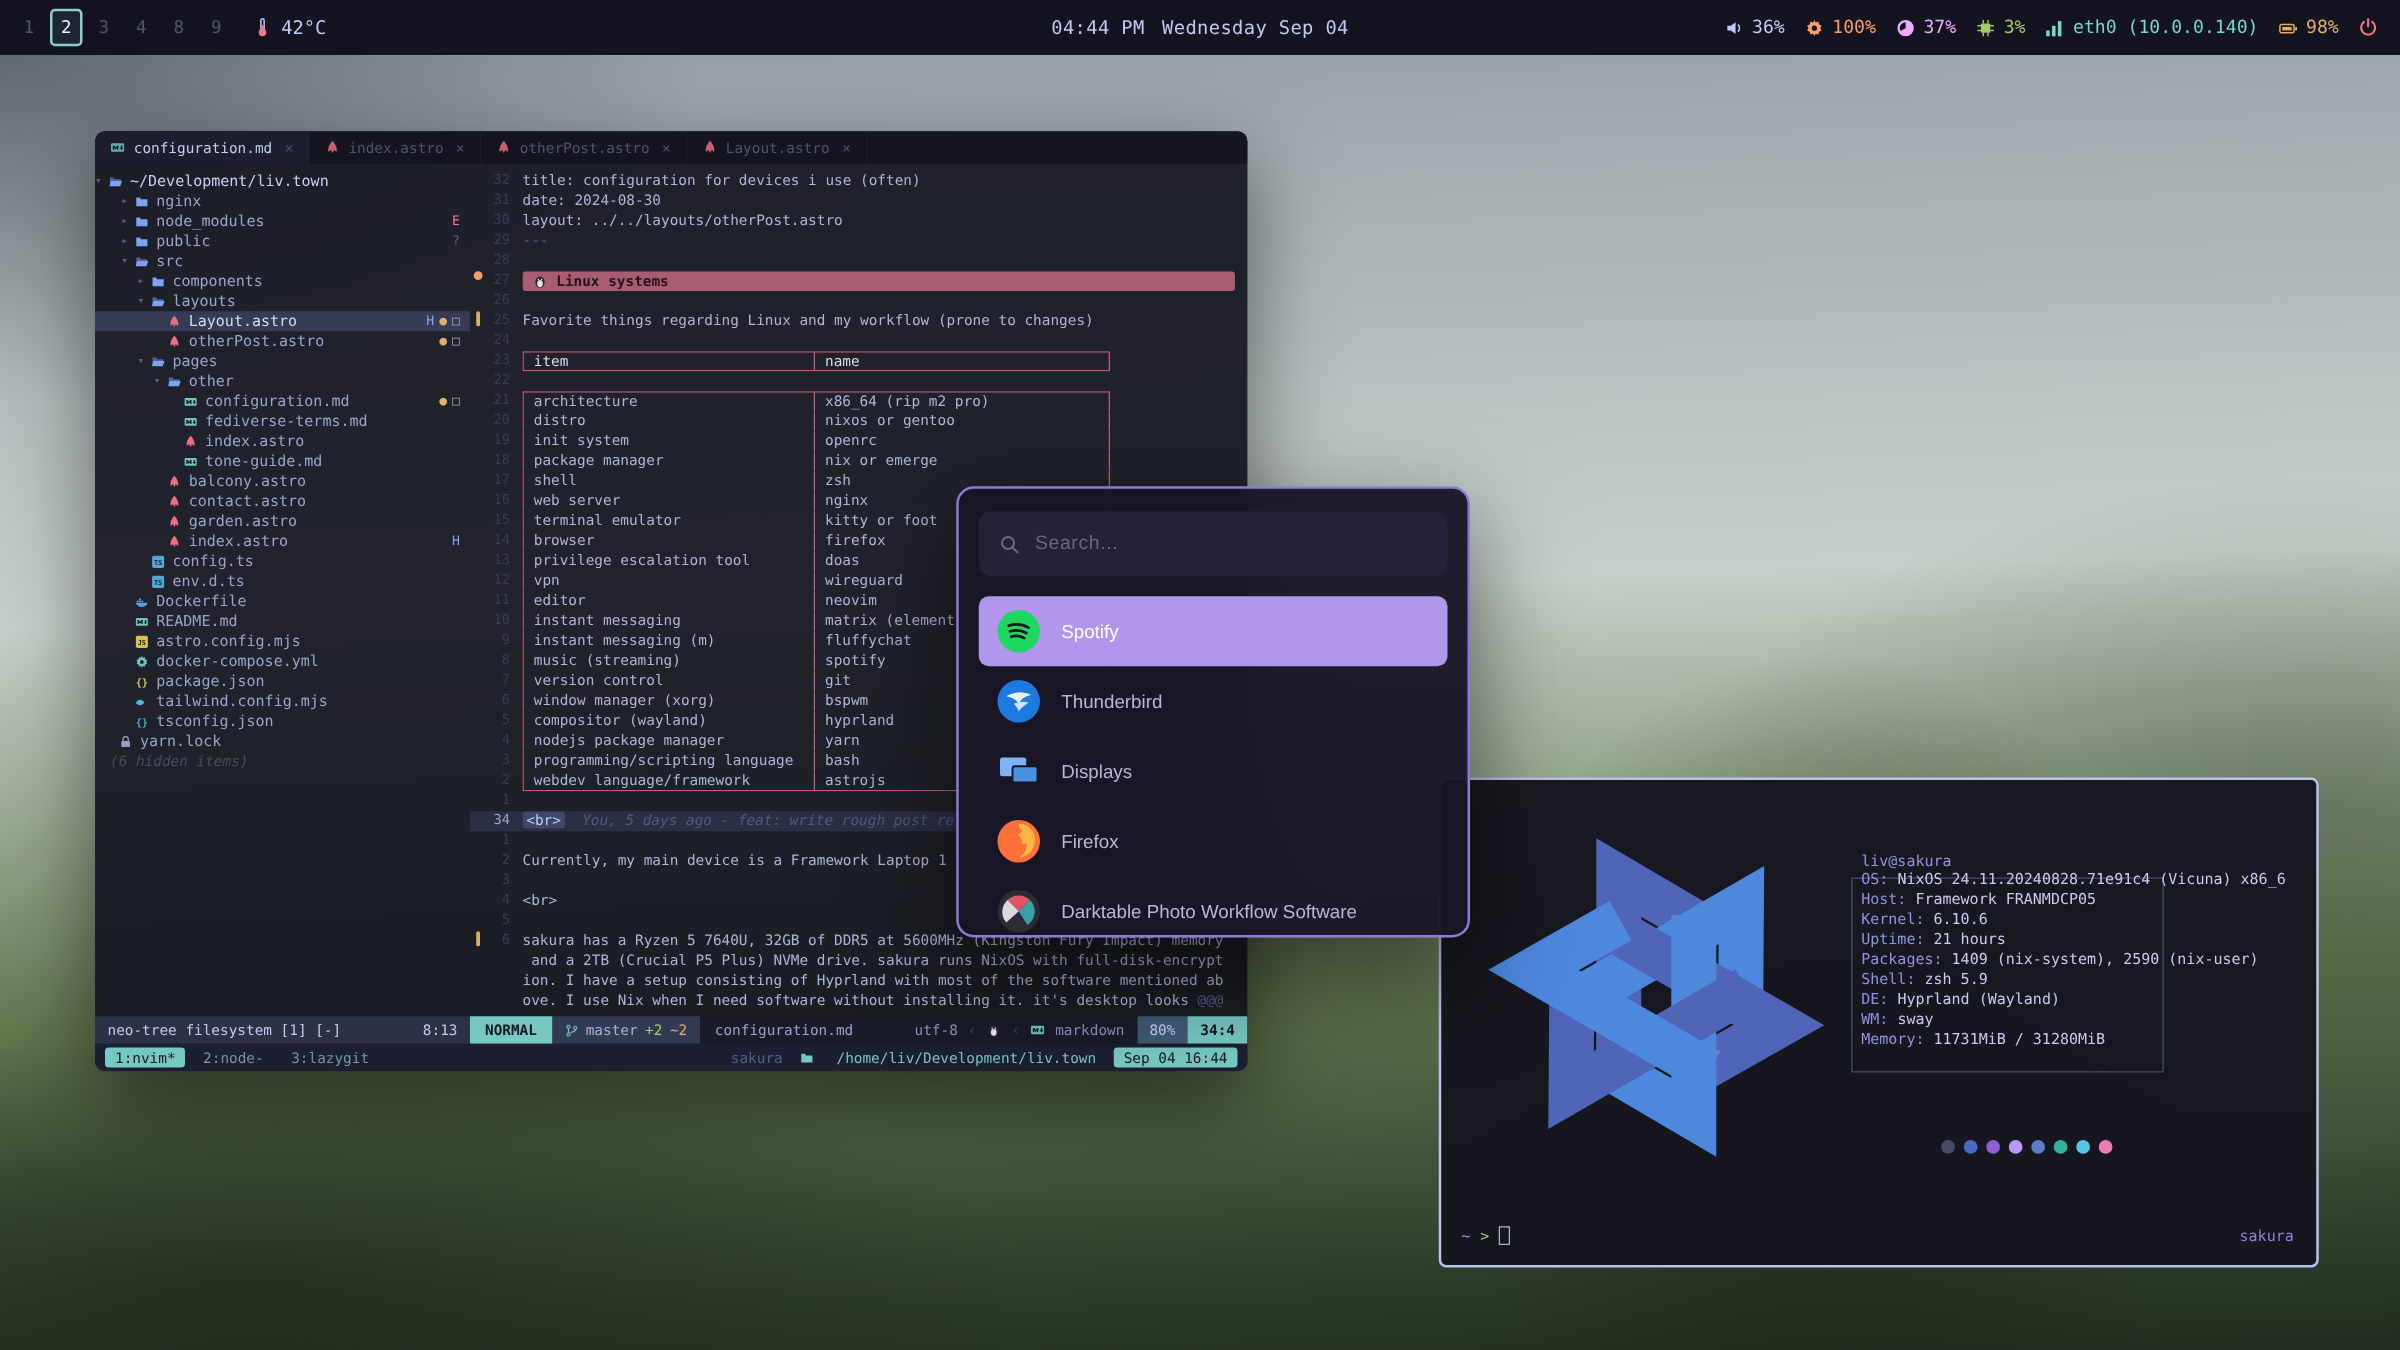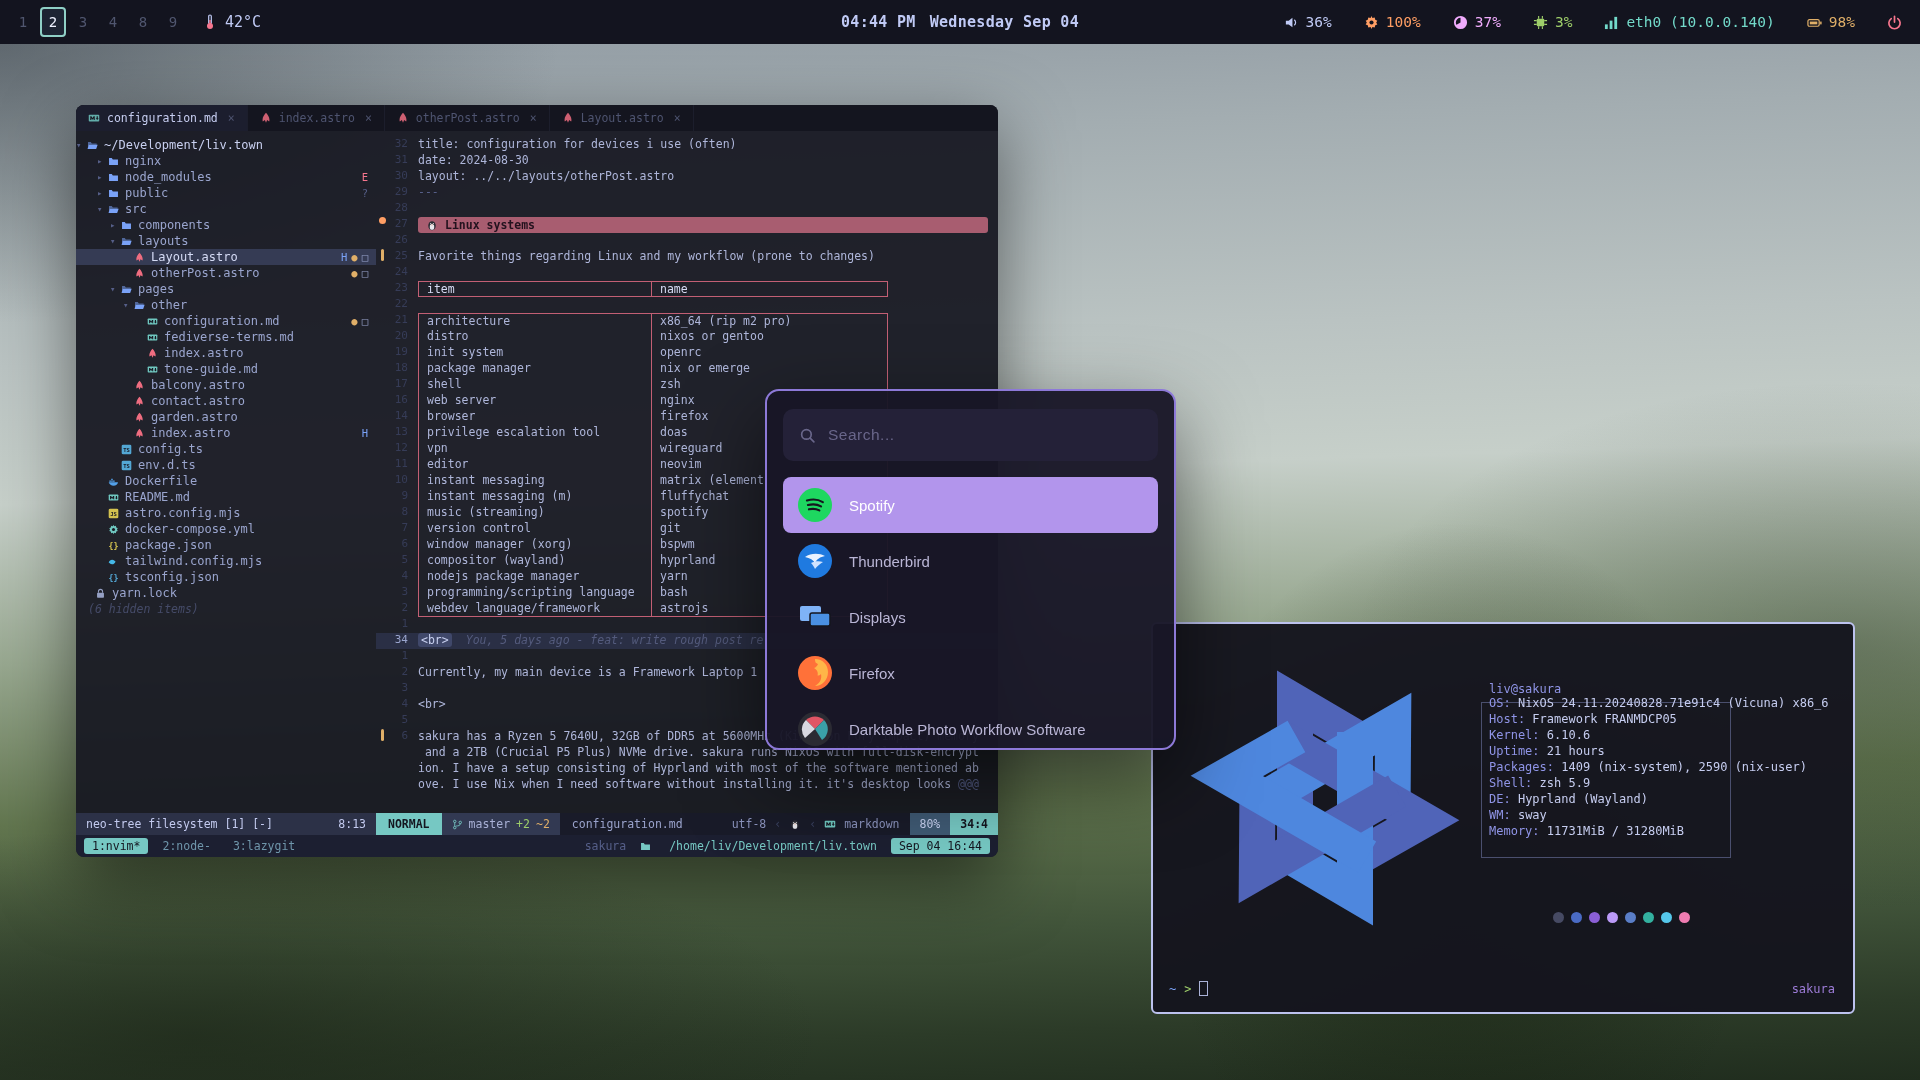--- a/index.html
+++ b/index.html
@@ -21,22 +21,22 @@
 .icn-gearfile{color:#6fc7c0}.icn-tailwind{color:#45b8e8}
 .icn-lock{color:#95a0c4}.icn-search{color:#69668a}.icn-branch{color:#76c8c3}
 
 .topbar{position:absolute;left:0;top:0;right:0;height:44px;background:#13141f;display:flex;align-items:center;color:#c0caf5;font-size:15px;z-index:60}
 .tb-left{display:flex;align-items:center;padding-left:10px}
 .ws-group{display:flex;gap:4px}
 .ws{width:26px;height:30px;display:flex;align-items:center;justify-content:center;color:#50566f;border:2px solid transparent;border-radius:4px;font-size:14px}
 .ws.on{color:#eef2ff;border-color:#8fd0c6;background:#1d2433}
 .tb-temp{display:flex;align-items:center;gap:7px;margin-left:16px}
 .tb-temp .icn{font-size:16px}
-.tb-center{position:absolute;left:50%;transform:translateX(-50%);display:flex;gap:14px;font-weight:bold;letter-spacing:.3px}
-.tb-right{margin-left:auto;display:flex;align-items:center;gap:32px;padding-right:18px}
+.tb-center{position:absolute;left:50%;transform:translateX(-50%);display:flex;gap:14px;font-weight:normal;letter-spacing:.3px}
+.tb-right{margin-left:auto;display:flex;align-items:flex-start;gap:16px;padding-right:18px}
 .mod{display:flex;align-items:center;gap:7px;font-size:14.5px}
 .mod .icn{font-size:15px}
 
 .nvim{position:absolute;left:76px;top:105px;width:922px;height:752px;background:rgba(22,23,33,.94);border-radius:8px;box-shadow:0 24px 70px rgba(0,0,0,.5);display:flex;flex-direction:column;overflow:hidden;color:#a9b1d6;z-index:30}
 .tabline{height:26px;background:#14151f;display:flex;align-items:stretch;flex:none}
 .tab{display:flex;align-items:center;gap:7px;padding:0 12px;color:#4e5470;font-size:11.5px;border-right:1px solid #1c1e2c;white-space:nowrap}
 .tab.act{background:#1c1e2e;color:#c6cdf0}
 .tab .icn{font-size:12px;opacity:.85}
 .tab .x{margin-left:3px;color:#4e5470}
 .nv-main{flex:1;display:flex;min-height:0}
@@ -663,20 +663,25 @@
           <span class="enum">17</span>
           <span class="econtent"><span class="tbl tr "><span class="c1">shell</span><span class="c2">zsh</span></span></span>
         </div>
         <div class="eline">
           <span class="esign"></span>
           <span class="enum">16</span>
           <span class="econtent"><span class="tbl tr "><span class="c1">web server</span><span class="c2">nginx</span></span></span>
         </div>
         <div class="eline">
           <span class="esign"></span>
+          <span class="enum">15</span>
+          <span class="econtent"><span class="tbl tr "><span class="c1">terminal emulator</span><span class="c2">kitty or foot</span></span></span>
+        </div>
+        <div class="eline">
+          <span class="esign"></span>
           <span class="enum">14</span>
           <span class="econtent"><span class="tbl tr "><span class="c1">browser</span><span class="c2">firefox</span></span></span>
         </div>
         <div class="eline">
           <span class="esign"></span>
           <span class="enum">13</span>
           <span class="econtent"><span class="tbl tr "><span class="c1">privilege escalation tool</span><span class="c2">doas</span></span></span>
         </div>
         <div class="eline">
           <span class="esign"></span>

